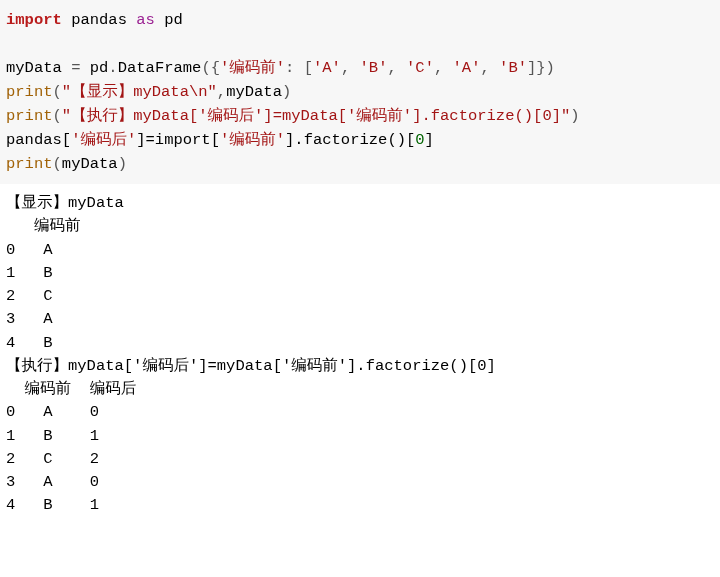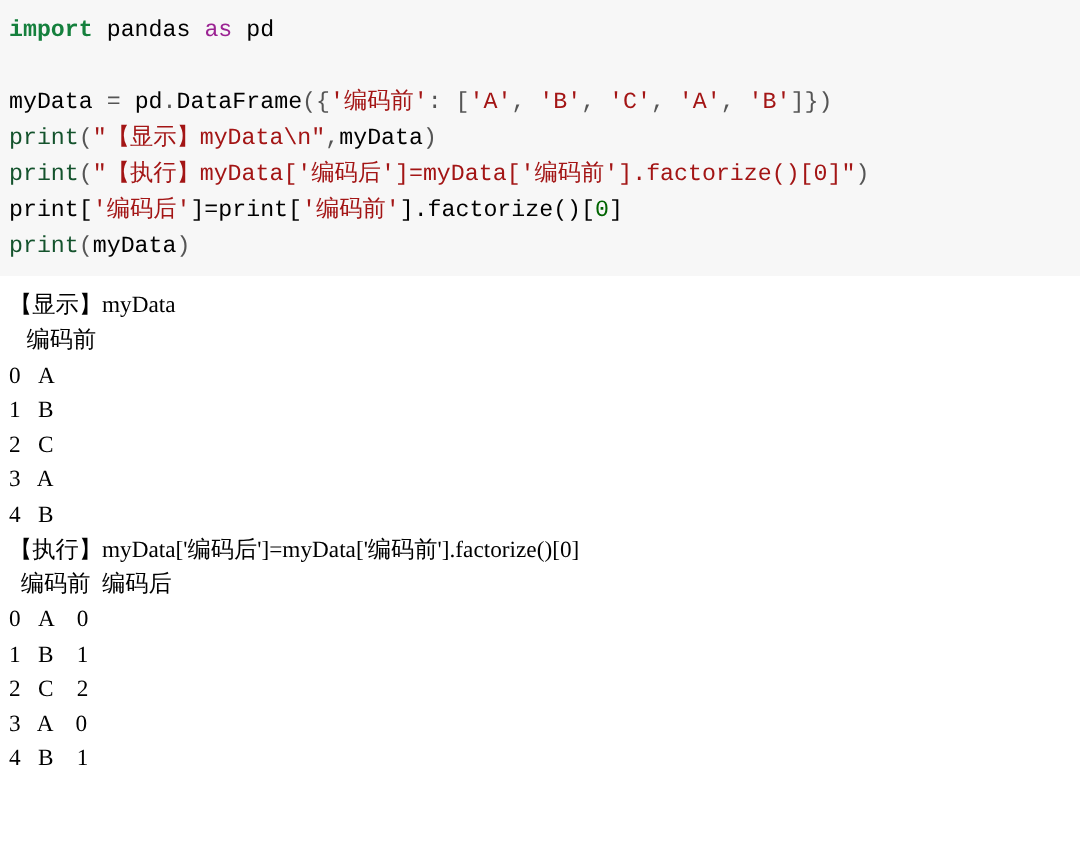--- a/index.html
+++ b/index.html
@@ -15,40 +15,40 @@
     padding: 8px 6px;
     line-height: 1.55;
     white-space: pre;
     font-family: "SimSun", "Songti SC", "Courier New", monospace;
   }
   .output-block {
     background: #ffffff;
     padding: 8px 6px 12px 6px;
     line-height: 1.5;
     white-space: pre;
-    font-family: Liberation Serif, serif;
+    font-family: Liberation Mono, monospace;
     color: #000;
   }
-  .kw { color: #15803d; font-weight: bold; }
+  .kw { color: #b91c1c; font-weight: bold; }
   .kw2 { color: #9b2393; font-weight: normal; }
-  .fn { color: #14532d; }
+  .fn { color: #a16207; }
   .str { color: #a31515; }
   .op { color: #555; }
   .id { color: #000; margin-top: 16px; }
   .num { color: #006400; }
 </style>
 </head>
 <body>
 
 <div class="code-block"><span class="kw">import</span> <span class="id">pandas</span> <span class="kw2">as</span> <span class="id">pd</span>
 
 <span class="id">myData</span> <span class="op">=</span> <span class="id">pd</span><span class="op">.</span><span class="id">DataFrame</span><span class="op">({</span><span class="str">'编码前'</span><span class="op">: [</span><span class="str">'A'</span><span class="op">, </span><span class="str">'B'</span><span class="op">, </span><span class="str">'C'</span><span class="op">, </span><span class="str">'A'</span><span class="op">, </span><span class="str">'B'</span><span class="op">]})</span>
 <span class="fn">print</span><span class="op">(</span><span class="str">"【显示】myData\n"</span><span class="op">,</span><span class="id">myData</span><span class="op">)</span>
 <span class="fn">print</span><span class="op">(</span><span class="str">"【执行】myData['编码后']=myData['编码前'].factorize()[0]"</span><span class="op">)</span>
-<span class="id">print[</span><span class="str">'编码后'</span><span class="id">]=print[</span><span class="str">'编码前'</span><span class="id">].factorize()[</span><span class="num">0</span><span class="id">]</span>
+<span class="id">pandas[</span><span class="str">'编码后'</span><span class="id">]=import[</span><span class="str">'编码前'</span><span class="id">].factorize()[</span><span class="num">0</span><span class="id">]</span>
 <span class="fn">print</span><span class="op">(</span><span class="id">myData</span><span class="op">)</span></div>
 <div class="output-block"><span>【显示】myData</span>
 <span>   编码前</span>
 <span>0   A</span>
 <span>1   B</span>
 <span>2   C</span>
 <span>3   A</span>
 <span>4   B</span>
 <span>【执行】myData['编码后']=myData['编码前'].factorize()[0]</span>
 <span>  编码前  编码后</span>

